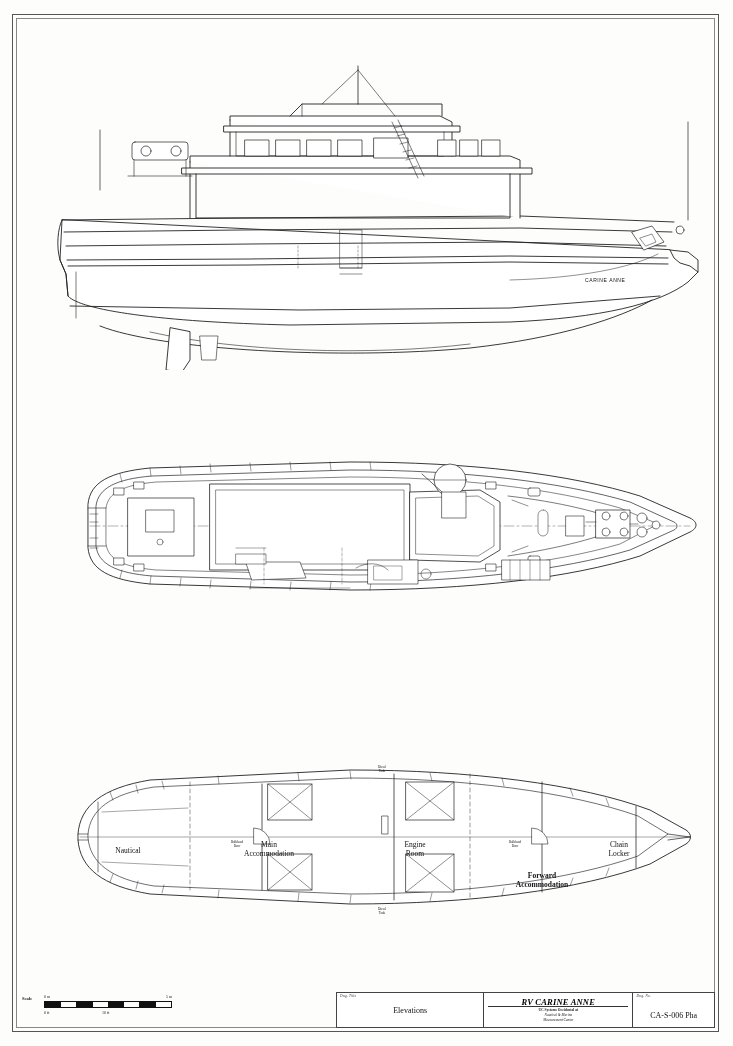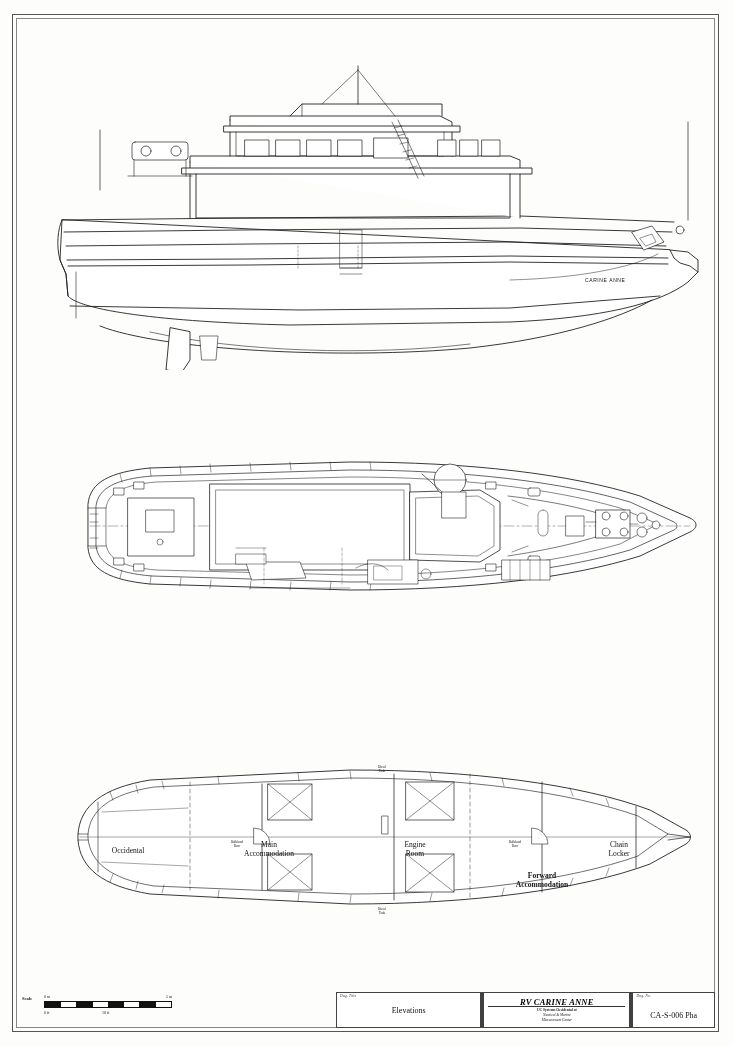--- a/index.html
+++ b/index.html
@@ -48,21 +48,21 @@
     top: 992px;
     width: 379px;
     height: 36px;
     border: 1px solid #444;
     box-sizing: border-box;
     display: flex;
     font-family: "Liberation Serif", serif;
     background: #fff;
   }
   .tb-cell {
-    border-right: 4px solid #404040;
+    border-right: 1px solid #404040;
     box-sizing: border-box;
     position: relative;
   }
   .tb-cell:last-child { border-right: none; }
   .tb-drawtitle { width: 148px; }
   .tb-client { width: 150px; }
   .tb-no { width: 81px; }
   .tb-micro {
     position: absolute;
     left: 3px; top: 1px;
@@ -380,21 +380,21 @@
 
       <g stroke-width="0.45">
         <path d="M60 44 L 63 52 M86 37 L 88 45 M112 33 L 114 41 M168 28 L 169 36 M248 25 L 249 33 M300 23 L 301 31 M380 25 L 382 33 M452 30 L 454 38 M520 40 L 523 48 M556 50 L 559 58"></path>
         <path d="M60 134 L 63 126 M86 141 L 88 133 M112 145 L 114 137 M168 150 L 169 142 M248 153 L 249 145 M300 155 L 301 147 M380 153 L 382 145 M452 148 L 454 140 M520 138 L 523 130 M556 128 L 559 120"></path>
       </g>
 
       <path d="M52 64 L 138 60 M52 114 L 138 118" stroke-width="0.4"></path>
     </svg>
   </div>
 
-  <div class="plan-label lbl-lg" style="left:88px; top:847px; width:80px;">Occidental</div>
+  <div class="plan-label lbl-lg" style="left:88px; top:847px; width:80px;">Nautical</div>
   <div class="plan-label lbl-lg" style="left:218px; top:841px; width:102px;font-family:Liberation Serif, serif;">Main<br>Accommodation</div>
   <div class="plan-label lbl-lg" style="left:375px; top:841px; width:80px;">Engine<br>Room</div>
   <div class="plan-label lbl-lg" style="left:490px; top:872px; width:104px;font-weight:bold;">Forward<br>Accommodation</div>
   <div class="plan-label lbl-lg" style="left:588px; top:841px; width:62px;">Chain<br>Locker</div>
 
   <div class="plan-label lbl-xs" style="left:217px; top:841px; width:40px;">Bulkhead<br>Door</div>
   <div class="plan-label lbl-xs" style="left:495px; top:841px; width:40px;">Bulkhead<br>Door</div>
   <div class="plan-label lbl-xs" style="left:362px; top:766px; width:40px;">Diesel<br>Tank</div>
   <div class="plan-label lbl-xs" style="left:362px; top:908px; width:40px;">Diesel<br>Tank</div>
 

